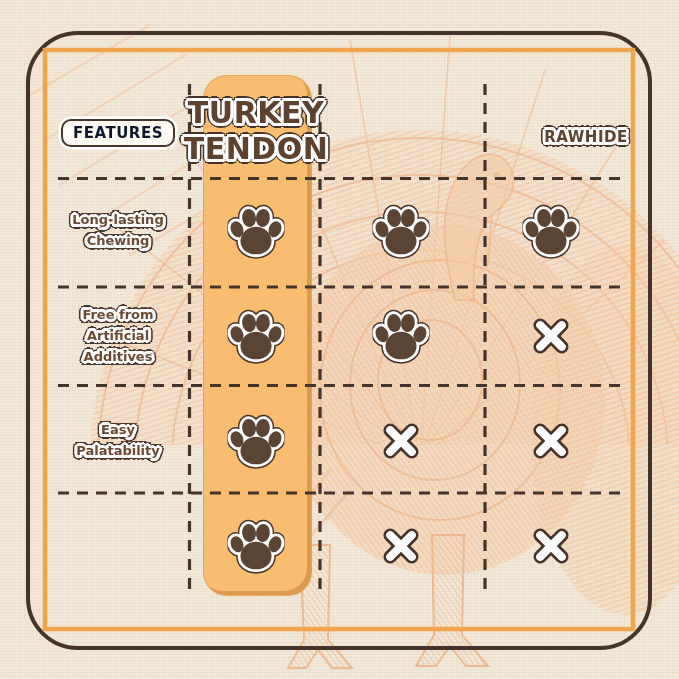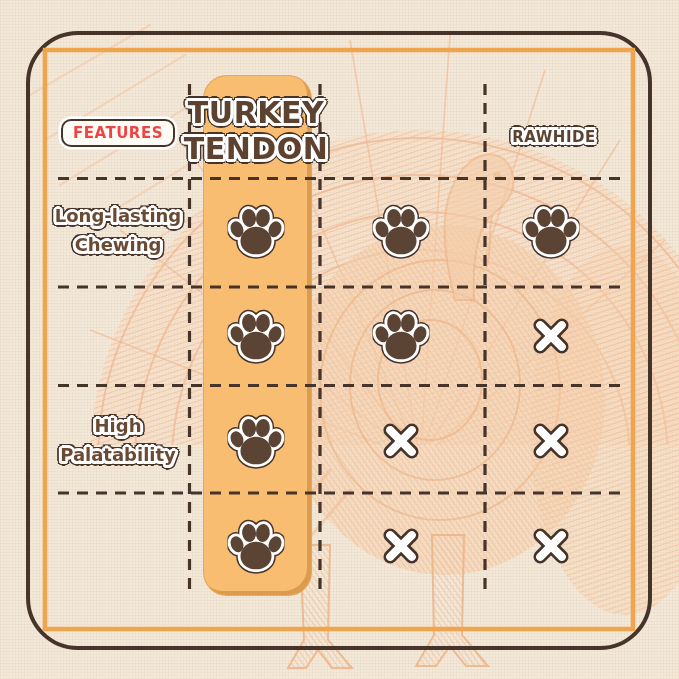--- a/index.html
+++ b/index.html
@@ -27,27 +27,27 @@
       3px 0 0 #fff,-3px 0 0 #fff,0 3px 0 #fff,0 -3px 0 #fff,
       2.6px 1.5px 0 #fff,2.6px -1.5px 0 #fff,-2.6px 1.5px 0 #fff,-2.6px -1.5px 0 #fff,
       1.5px 2.6px 0 #fff,1.5px -2.6px 0 #fff,-1.5px 2.6px 0 #fff,-1.5px -2.6px 0 #fff,
       4.6px 0 0 #46332a,-4.6px 0 0 #46332a,0 4.6px 0 #46332a,0 -4.6px 0 #46332a,
       4px 2.3px 0 #46332a,4px -2.3px 0 #46332a,-4px 2.3px 0 #46332a,-4px -2.3px 0 #46332a,
       2.3px 4px 0 #46332a,2.3px -4px 0 #46332a,-2.3px 4px 0 #46332a,-2.3px -4px 0 #46332a;
   }
   .hdr{color:#5d4230;}
   .hdr-turkey{font-size:30px;line-height:1.2;letter-spacing:.5px;}
   .hdr-beef{font-size:14.5px;line-height:1.5;}
-  .hdr-rawhide{font-size:15px;letter-spacing:.5px;}
-  .row-label{font-size:18px;}
+  .hdr-rawhide{font-size:15px;letter-spacing:.5px;margin-left:32px;}
+  .row-label{font-size:13px;}
   .features-box{
     position:absolute;transform:translate(-50%,-50%);
     background:#fffdf6;border:2.5px solid #46332a;border-radius:10px;
     box-shadow:0 0 0 2.5px #fff;
-    padding:3px 10px;font-weight:700;font-size:15px;color:#ef4444;letter-spacing:.5px;
+    padding:3px 10px;font-weight:700;font-size:15px;color:#0f172a;letter-spacing:.5px;
     white-space:nowrap;
   }
   .cell-icon{
     position:absolute;transform:translate(-50%,-50%);
     display:flex;align-items:center;justify-content:center;
   }
 </style>
 </head>
 <body>
 
@@ -218,20 +218,23 @@
           </g>
           <g fill="#5c4434">
             <ellipse cx="11" cy="30" rx="7.2" ry="9.5" transform="rotate(-22 11 30)"></ellipse>
             <ellipse cx="25" cy="17" rx="8" ry="10.5" transform="rotate(-7 25 17)"></ellipse>
             <ellipse cx="41" cy="17" rx="8" ry="10.5" transform="rotate(7 41 17)"></ellipse>
             <ellipse cx="55" cy="30" rx="7.2" ry="9.5" transform="rotate(22 55 30)"></ellipse>
             <path d="M33 27 C42 27 51 34 51 43.5 C51 53 43 59 33 59 C23 59 15 53 15 43.5 C15 34 24 27 33 27 Z"></path>
           </g>
         </svg>
       </div>
+      <div class="sticker row-label" style="left: 118px; top: 336px;">Free from
+Artificial
+Additives</div>
       <div class="cell-icon" style="left: 256px; top: 336px;">
         <svg width="57" height="56" viewBox="0 0 66 64">
           <g stroke="#46332a" stroke-width="10" fill="#46332a" stroke-linejoin="round">
             <ellipse cx="11" cy="30" rx="7.2" ry="9.5" transform="rotate(-22 11 30)"></ellipse>
             <ellipse cx="25" cy="17" rx="8" ry="10.5" transform="rotate(-7 25 17)"></ellipse>
             <ellipse cx="41" cy="17" rx="8" ry="10.5" transform="rotate(7 41 17)"></ellipse>
             <ellipse cx="55" cy="30" rx="7.2" ry="9.5" transform="rotate(22 55 30)"></ellipse>
             <path d="M33 27 C42 27 51 34 51 43.5 C51 53 43 59 33 59 C23 59 15 53 15 43.5 C15 34 24 27 33 27 Z"></path>
           </g>
           <g stroke="#ffffff" stroke-width="6.5" fill="#ffffff" stroke-linejoin="round">
@@ -280,21 +283,21 @@
           <g stroke="#46332a" stroke-width="15" stroke-linecap="round" fill="none">
             <path d="M13 13 L37 37"></path>
             <path d="M37 13 L13 37"></path>
           </g>
           <g stroke="#ffffff" stroke-width="9" stroke-linecap="round" fill="none">
             <path d="M13 13 L37 37"></path>
             <path d="M37 13 L13 37"></path>
           </g>
         </svg>
       </div>
-      <div class="sticker row-label" style="left: 118px; top: 441px;">High
+      <div class="sticker row-label" style="left: 118px; top: 441px;">Easy
 Palatability</div>
       <div class="cell-icon" style="left: 256px; top: 441px;">
         <svg width="57" height="56" viewBox="0 0 66 64">
           <g stroke="#46332a" stroke-width="10" fill="#46332a" stroke-linejoin="round">
             <ellipse cx="11" cy="30" rx="7.2" ry="9.5" transform="rotate(-22 11 30)"></ellipse>
             <ellipse cx="25" cy="17" rx="8" ry="10.5" transform="rotate(-7 25 17)"></ellipse>
             <ellipse cx="41" cy="17" rx="8" ry="10.5" transform="rotate(7 41 17)"></ellipse>
             <ellipse cx="55" cy="30" rx="7.2" ry="9.5" transform="rotate(22 55 30)"></ellipse>
             <path d="M33 27 C42 27 51 34 51 43.5 C51 53 43 59 33 59 C23 59 15 53 15 43.5 C15 34 24 27 33 27 Z"></path>
           </g>

